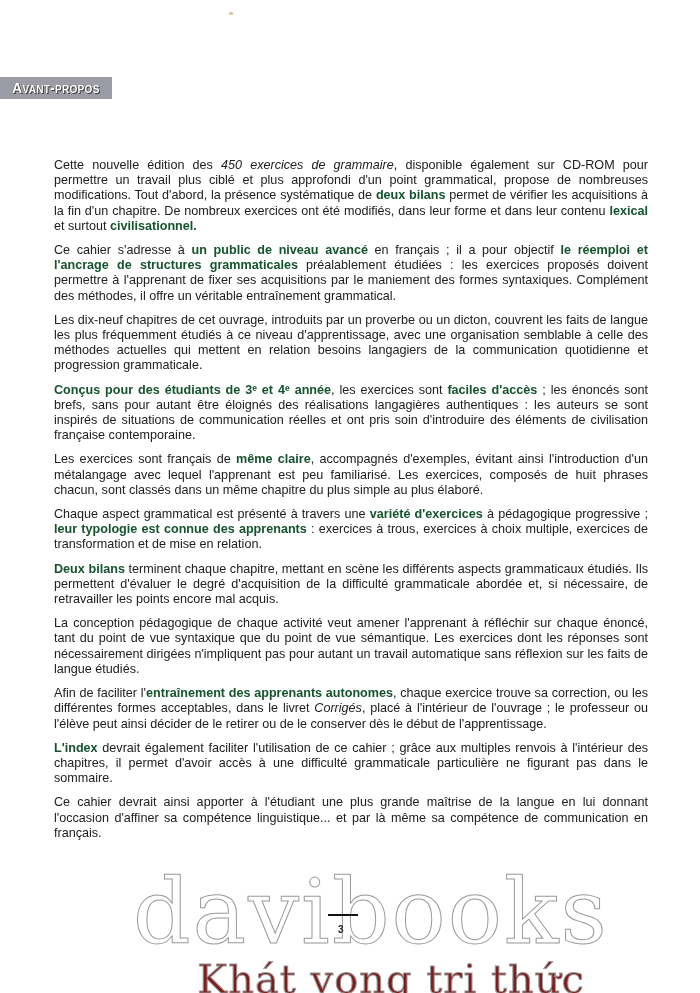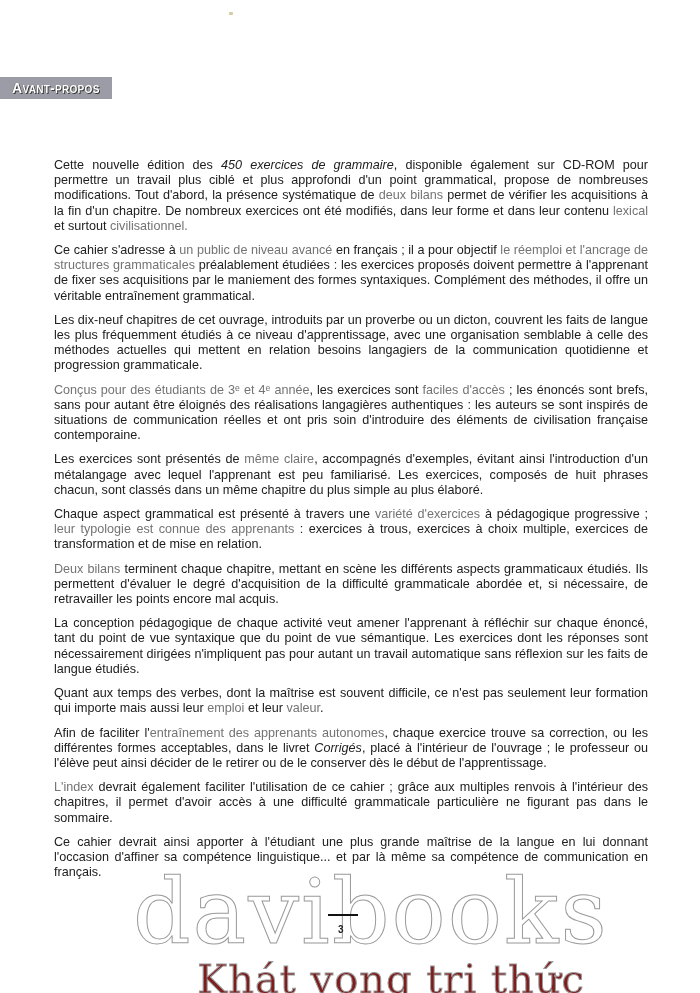--- a/index.html
+++ b/index.html
@@ -14,21 +14,21 @@
     font-family: "Liberation Sans", sans-serif; font-weight: bold; font-size: 14px;
     letter-spacing: 0.3px; color: #ffffff;
     text-shadow: 1px 1px 0 #3a3a3a, -0.5px -0.5px 0 #6a6a6a;
     font-variant: small-caps;
   }
   .body {
     position: absolute; left: 54px; top: 158px; width: 594px;
     font-size: 12.6px; line-height: 15.2px; text-align: justify; color: #202020;
   }
   .body p { margin: 0 0 9px 0; hyphens: manual; }
-  .body b { font-weight: normal; color: #737373; }
+  .body b { font-weight: bold; color: #14532d; }
   .watermark {
     position: absolute; left: 125px; top: 868px; width: 460px; height: 120px;
   }
   .wm-main {
     position: absolute; left: 0; top: -6px; font-family: "DejaVu Serif", serif; font-size: 90px;
     color: #ffffff; -webkit-text-stroke: 1px #9a9a9a; letter-spacing: 2px; line-height: 100px; margin-left: 8px;
   }
   .wm-sub {
     position: absolute; right: 0; top: 88px; font-family: "DejaVu Serif", serif; font-size: 40px;
     color: #7f1d1d; -webkit-text-stroke: 1px #9a9a9a; letter-spacing: 1px;
@@ -43,25 +43,24 @@
 
 <div class="title-wrap">
   <span class="title-box">Avant-propos</span>
 </div>
 
 <div class="body" id="body-text">
     <p><span>Cette nouvelle édition des </span><i>450 exercices de grammaire</i><span>, disponible également sur CD-ROM pour permettre un travail plus ciblé et plus approfondi d'un point grammatical, propose de nombreuses modifications. Tout d'abord, la présence systématique de </span><b>deux bilans</b><span> permet de vérifier les acquisitions à la fin d'un chapitre. De nombreux exercices ont été modifiés, dans leur forme et dans leur contenu </span><b>lexical</b><span> et surtout </span><b>civilisationnel.</b></p>
     <p><span>Ce cahier s'adresse à </span><b>un public de niveau avancé</b><span> en français ; il a pour objectif </span><b>le réemploi et l'ancrage de structures grammaticales</b><span> préalablement étudiées : les exercices proposés doivent permettre à l'apprenant de fixer ses acquisitions par le maniement des formes syntaxiques. Complément des méthodes, il offre un véritable entraînement grammatical.</span></p>
     <p><span>Les dix-neuf chapitres de cet ouvrage, introduits par un proverbe ou un dicton, couvrent les faits de langue les plus fréquemment étudiés à ce niveau d'apprentissage, avec une organisation semblable à celle des méthodes actuelles qui mettent en relation besoins langagiers de la communication quotidienne et progression grammaticale.</span></p>
     <p><b>Conçus pour des étudiants de 3ᵉ et 4ᵉ année</b><span>, les exercices sont </span><b>faciles d'accès</b><span> ; les énoncés sont brefs, sans pour autant être éloignés des réalisations langagières authentiques : les auteurs se sont inspirés de situations de communication réelles et ont pris soin d'introduire des éléments de civilisation française contemporaine.</span></p>
-    <p><span>Les exercices sont présentés de </span><b>même claire</b><span>, accompagnés d'exemples, évitant ainsi l'introduction d'un métalangage avec lequel l'apprenant est peu familiarisé. Les exercices, composés de huit phrases chacun, sont classés dans un même chapitre du plus simple au plus élaboré.</span></p>
+    <p><span>Les exercices sont français de </span><b>même claire</b><span>, accompagnés d'exemples, évitant ainsi l'introduction d'un métalangage avec lequel l'apprenant est peu familiarisé. Les exercices, composés de huit phrases chacun, sont classés dans un même chapitre du plus simple au plus élaboré.</span></p>
     <p><span>Chaque aspect grammatical est présenté à travers une </span><b>variété d'exercices</b><span> à pédagogique progressive ; </span><b>leur typologie est connue des apprenants</b><span> : exercices à trous, exercices à choix multiple, exercices de transformation et de mise en relation.</span></p>
     <p><b>Deux bilans</b><span> terminent chaque chapitre, mettant en scène les différents aspects grammaticaux étudiés. Ils permettent d'évaluer le degré d'acquisition de la difficulté grammaticale abordée et, si nécessaire, de retravailler les points encore mal acquis.</span></p>
     <p><span>La conception pédagogique de chaque activité veut amener l'apprenant à réfléchir sur chaque énoncé, tant du point de vue syntaxique que du point de vue sémantique. Les exercices dont les réponses sont nécessairement dirigées n'impliquent pas pour autant un travail automatique sans réflexion sur les faits de langue étudiés.</span></p>
-    <p><span>Quant aux temps des verbes, dont la maîtrise est souvent difficile, ce n'est pas seulement leur formation qui importe mais aussi leur </span><b>emploi</b><span> et leur </span><b>valeur</b><span>.</span></p>
     <p><span>Afin de faciliter l'</span><b>entraînement des apprenants autonomes</b><span>, chaque exercice trouve sa correction, ou les différentes formes acceptables, dans le livret </span><i>Corrigés</i><span>, placé à l'intérieur de l'ouvrage ; le professeur ou l'élève peut ainsi décider de le retirer ou de le conserver dès le début de l'apprentissage.</span></p>
     <p><b>L'index</b><span> devrait également faciliter l'utilisation de ce cahier ; grâce aux multiples renvois à l'intérieur des chapitres, il permet d'avoir accès à une difficulté grammaticale particulière ne figurant pas dans le sommaire.</span></p>
     <p><span>Ce cahier devrait ainsi apporter à l'étudiant une plus grande maîtrise de la langue en lui donnant l'occasion d'affiner sa compétence linguistique... et par là même sa compétence de communication en français.</span></p>
   </div>
 
 <div class="watermark">
   <div class="wm-main">davibooks</div>
   <div class="wm-sub">Khát vọng tri thức</div>
 </div>
 

